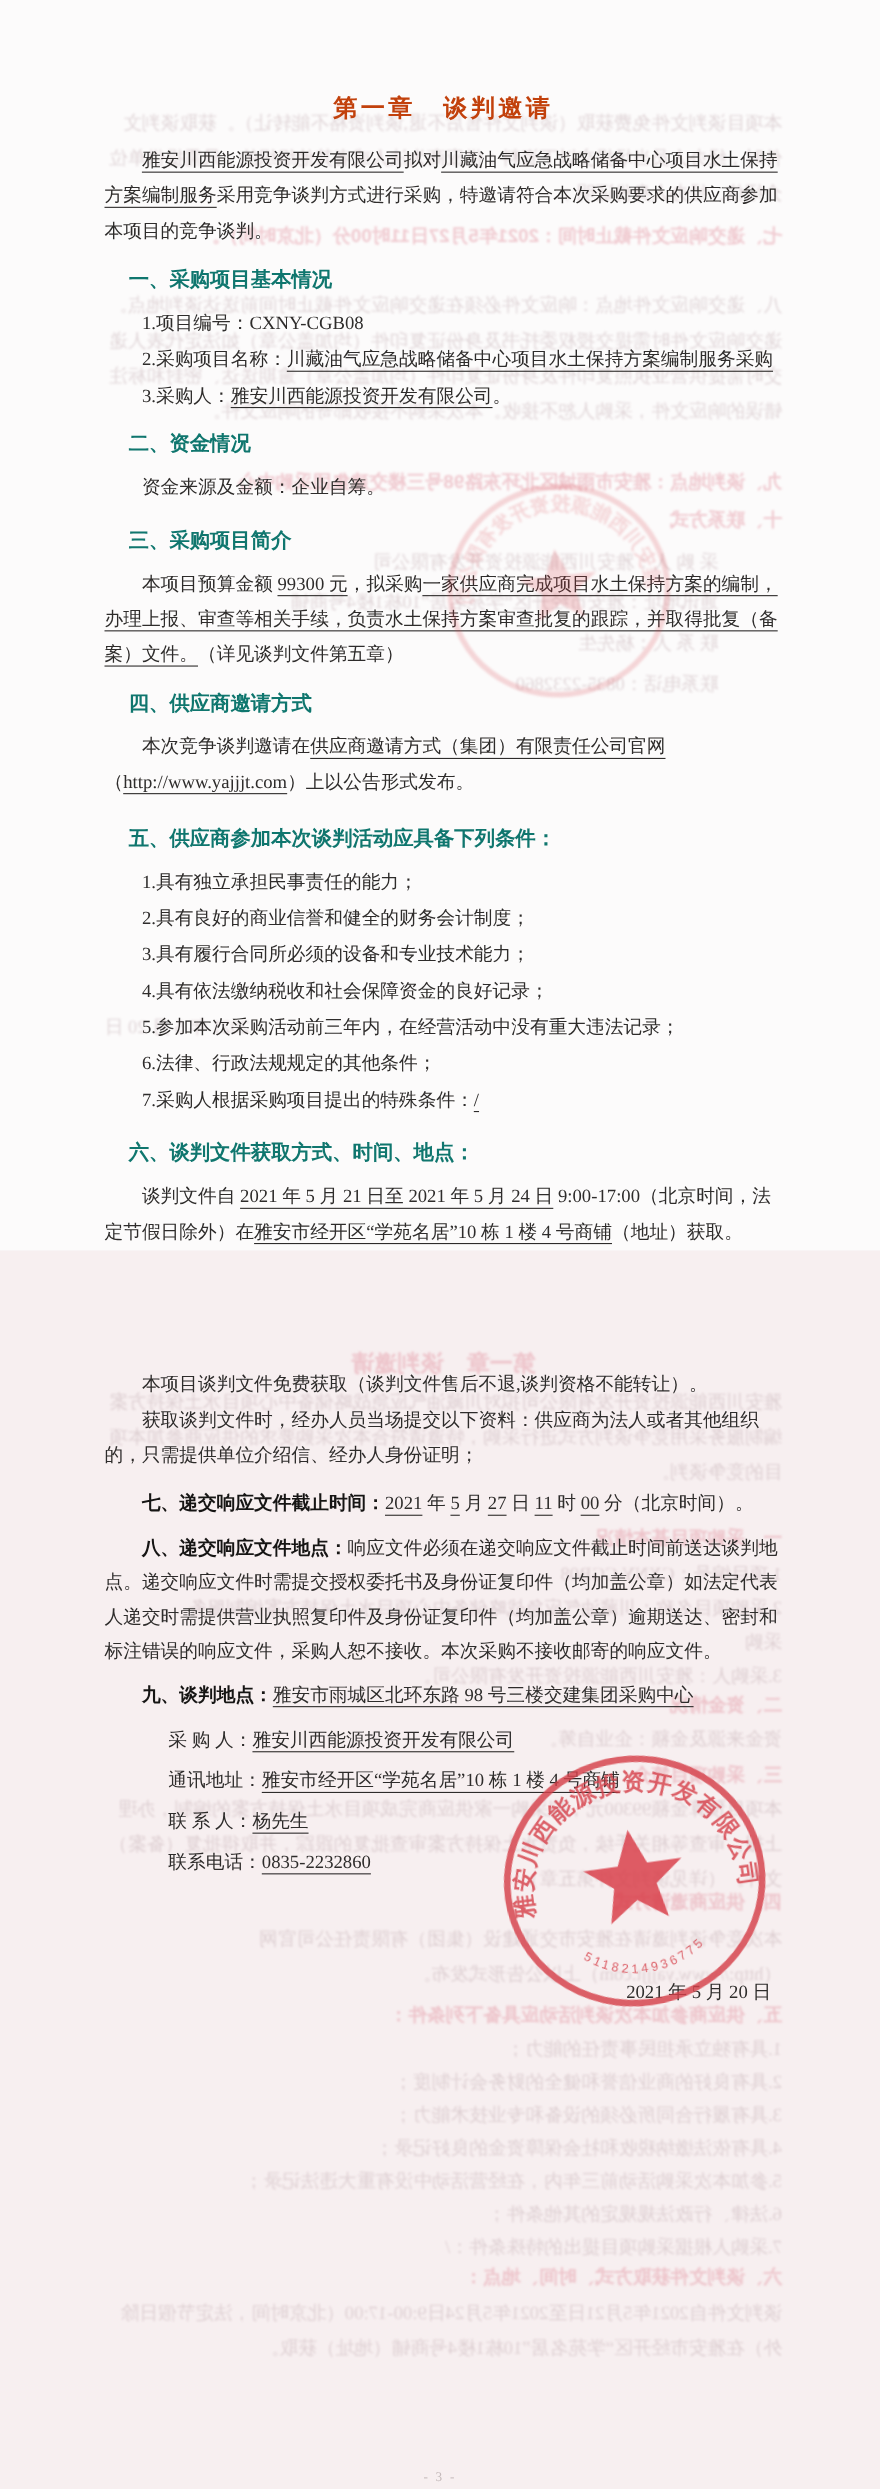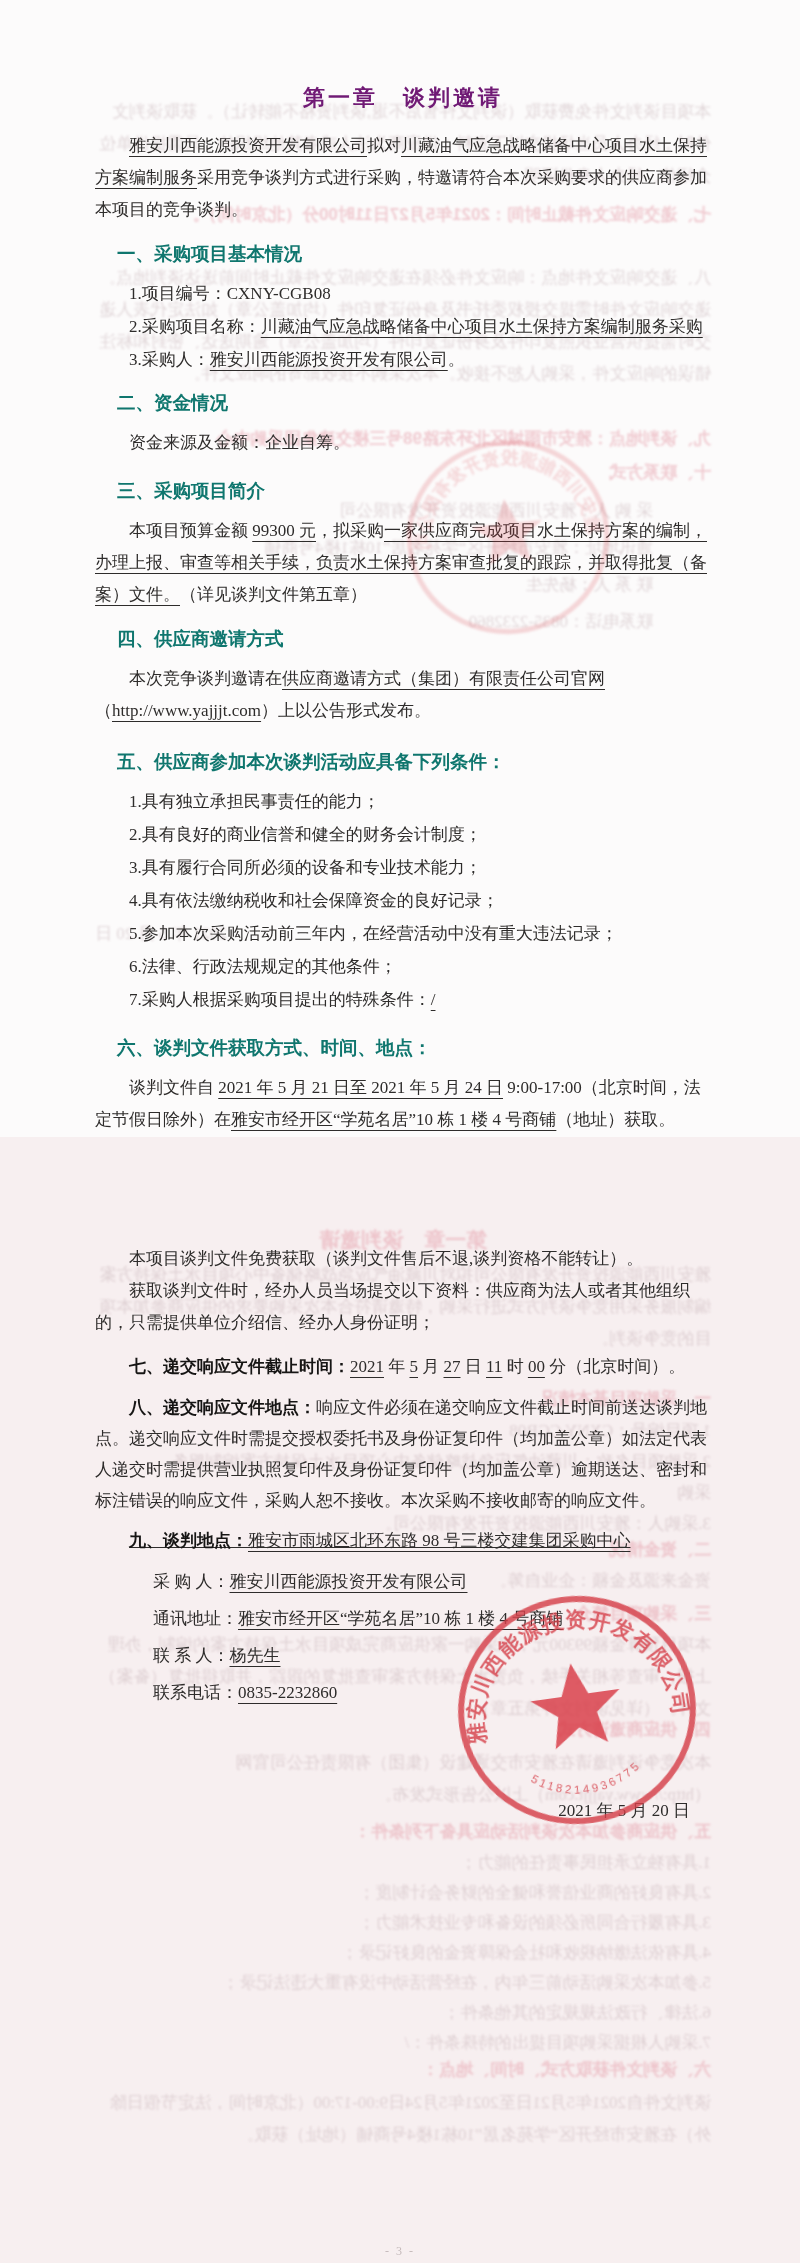--- a/index.html
+++ b/index.html
@@ -13,27 +13,27 @@
   #page2{top:1137px;height:1126px;background:#f7eff0;}
   .content{position:relative;padding:0 89px 0 95px;z-index:3;}
   #page1 .content{padding-top:82px;}
   #page2 .content{padding-top:106px;}
   p{margin:0;font-size:17px;line-height:32px;}
   .indent{text-indent:34px;}
   .item{text-indent:34px;line-height:31px;margin:2px 0;}
   .h{font-family:"Liberation Sans","DejaVu Sans",sans-serif;font-weight:bold;
      color:#0f766e;font-size:18.5px;line-height:30px;margin:13px 0 9px;text-indent:22px;}
   .title{font-family:"Liberation Sans","DejaVu Sans",sans-serif;font-weight:bold;
-     color:#701a75;font-size:22px;letter-spacing:3px;text-align:center;margin:0 0 16px;}
+     color:#c2410c;font-size:22px;letter-spacing:3px;text-align:center;margin:0 0 16px;}
   .u{text-decoration:underline;text-underline-offset:5px;text-decoration-thickness:1px;}
   .seg-b{font-family:"Liberation Sans","DejaVu Sans",sans-serif;font-weight:bold;color:#161514;margin-top:29px;}
   .contacts{margin:6px 0 0 58px;}
   .contacts p{line-height:37px;}
   .contacts .u{padding-right:34px;}
-  .date-line{text-align:right;margin:84px 21px 0 0;font-size:17px;}
+  .date-line{text-align:right;margin:84px 10px 0 0;font-size:17px;}
   .pagenum3{position:absolute;left:0;width:100%;top:1098px;text-align:center;
      font-size:12px;color:#c4b9ba;letter-spacing:2px;z-index:3;}
   
   .bleed{position:absolute;left:95px;width:616px;z-index:1;
      transform:scaleX(-1);filter:blur(1px);color:#c3aeb3;opacity:.48;
      font-size:17px;line-height:32px;white-space:pre-line;pointer-events:none;}
   .bleed.bb{font-family:"Liberation Sans","DejaVu Sans",sans-serif;font-weight:bold;
      color:#e49aa6;opacity:.5;line-height:30px;}
   .bleed.center{text-align:center;}
   .bleed.rt{text-align:right;}
@@ -129,21 +129,21 @@
 7.采购人根据采购项目提出的特殊条件：/</div>
   <div class="bleed bb" style="top:918px;">六、谈判文件获取方式、时间、地点：</div>
   <div class="bleed" style="top:950px;">谈判文件自2021年5月21日至2021年5月24日9:00-17:00（北京时间，法定节假日除外）在雅安市经开区“学苑名居”10栋1楼4号商铺（地址）获取。</div>
 
   <div class="content">
     <p class="indent">本项目谈判文件免费获取（谈判文件售后不退,谈判资格不能转让）。</p>
     <p class="indent">获取谈判文件时，经办人员当场提交以下资料：供应商为法人或者其他组织的，只需提供单位介绍信、经办人身份证明；</p>
 
     <p class="indent" style="margin-top:12px;line-height:31px;"><span class="seg-b">七、递交响应文件截止时间：</span><span class="u">2021</span><span> 年 </span><span class="u">5</span><span> 月 </span><span class="u">27</span><span> 日 </span><span class="u">11</span><span> 时 </span><span class="u">00</span><span> 分（北京时间）。</span></p>
     <p class="indent" style="margin-top:10px;line-height:31px;"><span class="seg-b">八、递交响应文件地点：</span><span>响应文件必须在递交响应文件截止时间前送达谈判地点。递交响应文件时需提交授权委托书及身份证复印件（均加盖公章）如法定代表人递交时需提供营业执照复印件及身份证复印件（均加盖公章）逾期送达、密封和标注错误的响应文件，采购人恕不接收。本次采购不接收邮寄的响应文件。</span></p>
-    <p class="indent" style="margin-top:9px;text-decoration:underline;"><span class="seg-b">九、谈判地点：</span><span class="u">雅安市雨城区北环东路 98 号三楼交建集团采购中心</span></p>
+    <p class="indent" style="margin-top:9px;"><span class="seg-b">九、谈判地点：</span><span class="u">雅安市雨城区北环东路 98 号三楼交建集团采购中心</span></p>
 
 
     <div class="contacts">
       <p><span>采 购 人：</span><span class="u">雅安川西能源投资开发有限公司</span></p>
       <p><span>通讯地址：</span><span class="u">雅安市经开区“学苑名居”10 栋 1 楼 4 号商铺</span></p>
       <p><span>联 系 人：</span><span class="u">杨先生</span></p>
       <p><span>联系电话：</span><span class="u">0835-2232860</span></p>
     </div>
 
     <p class="date-line">2021 年 5 月 20 日</p>

